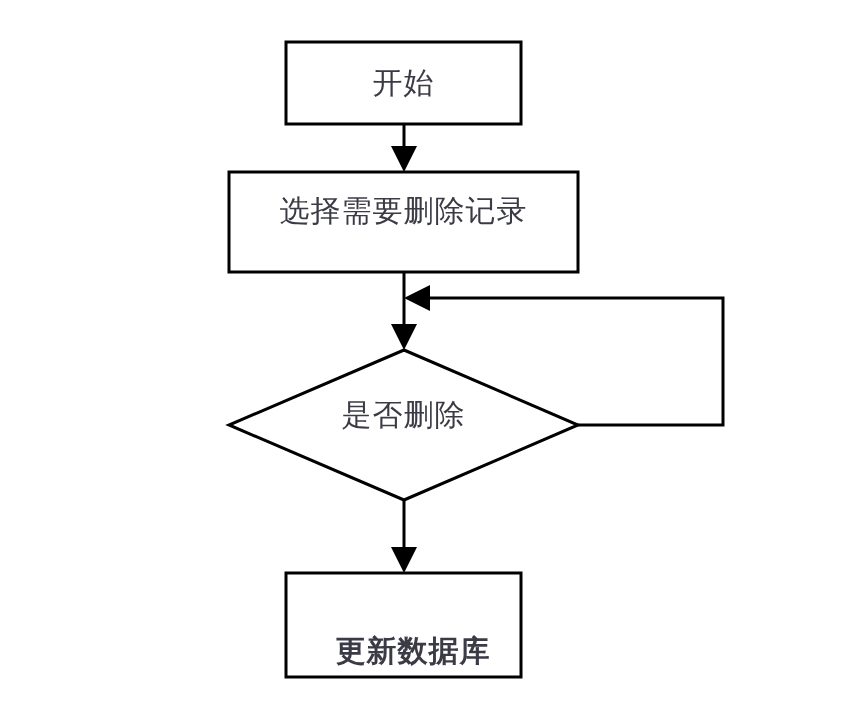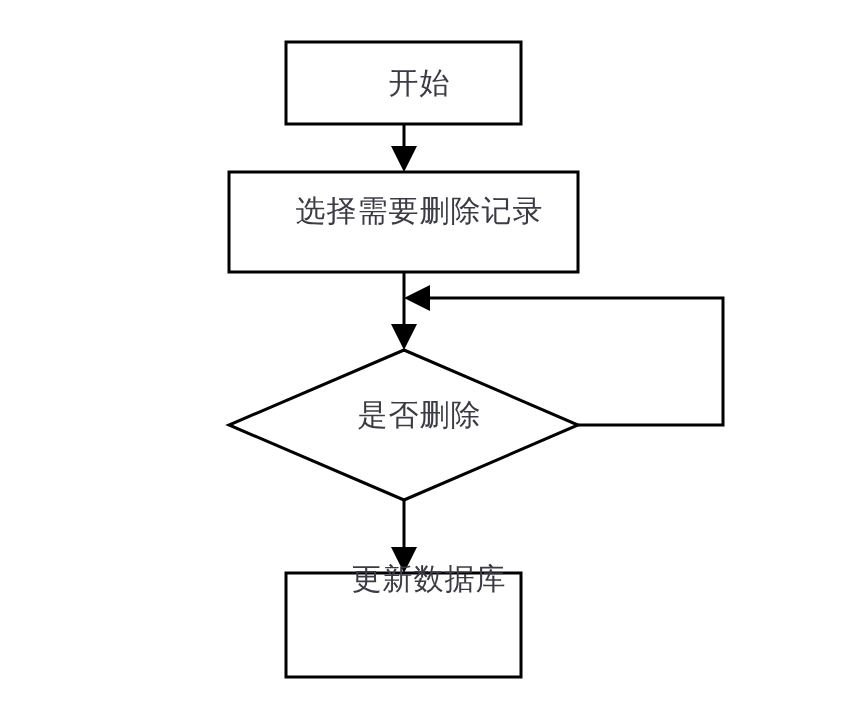--- a/index.html
+++ b/index.html
@@ -41,26 +41,25 @@
   .node-label {
     position: absolute;
     color: #3b3b46;
     font-family: "Liberation Serif", "DejaVu Serif", serif;
     font-size: 30px;
     line-height: 1;
     letter-spacing: 1px;
     white-space: nowrap;
     text-align: center;
     user-select: none;
-    padding-left: 16px;
   }
   .lbl-start   { left: 286px; top: 68px;  width: 235px; }
   .lbl-select  { left: 229px; top: 196px; width: 349px; }
   .lbl-decide  { left: 229px; top: 400px; width: 349px; }
-  .lbl-update  { left: 286px; top: 564px; width: 254px; }
+  .lbl-update  { left: 286px; top: 636px; width: 254px; font-weight: bold; }
 </style>
 </head>
 <body>
 
 <div id="canvas">
 
   <svg class="flow-svg" viewBox="0 0 844 710">
 
     <rect class="node-shape" x="286" y="42" width="235" height="82"></rect>
 

